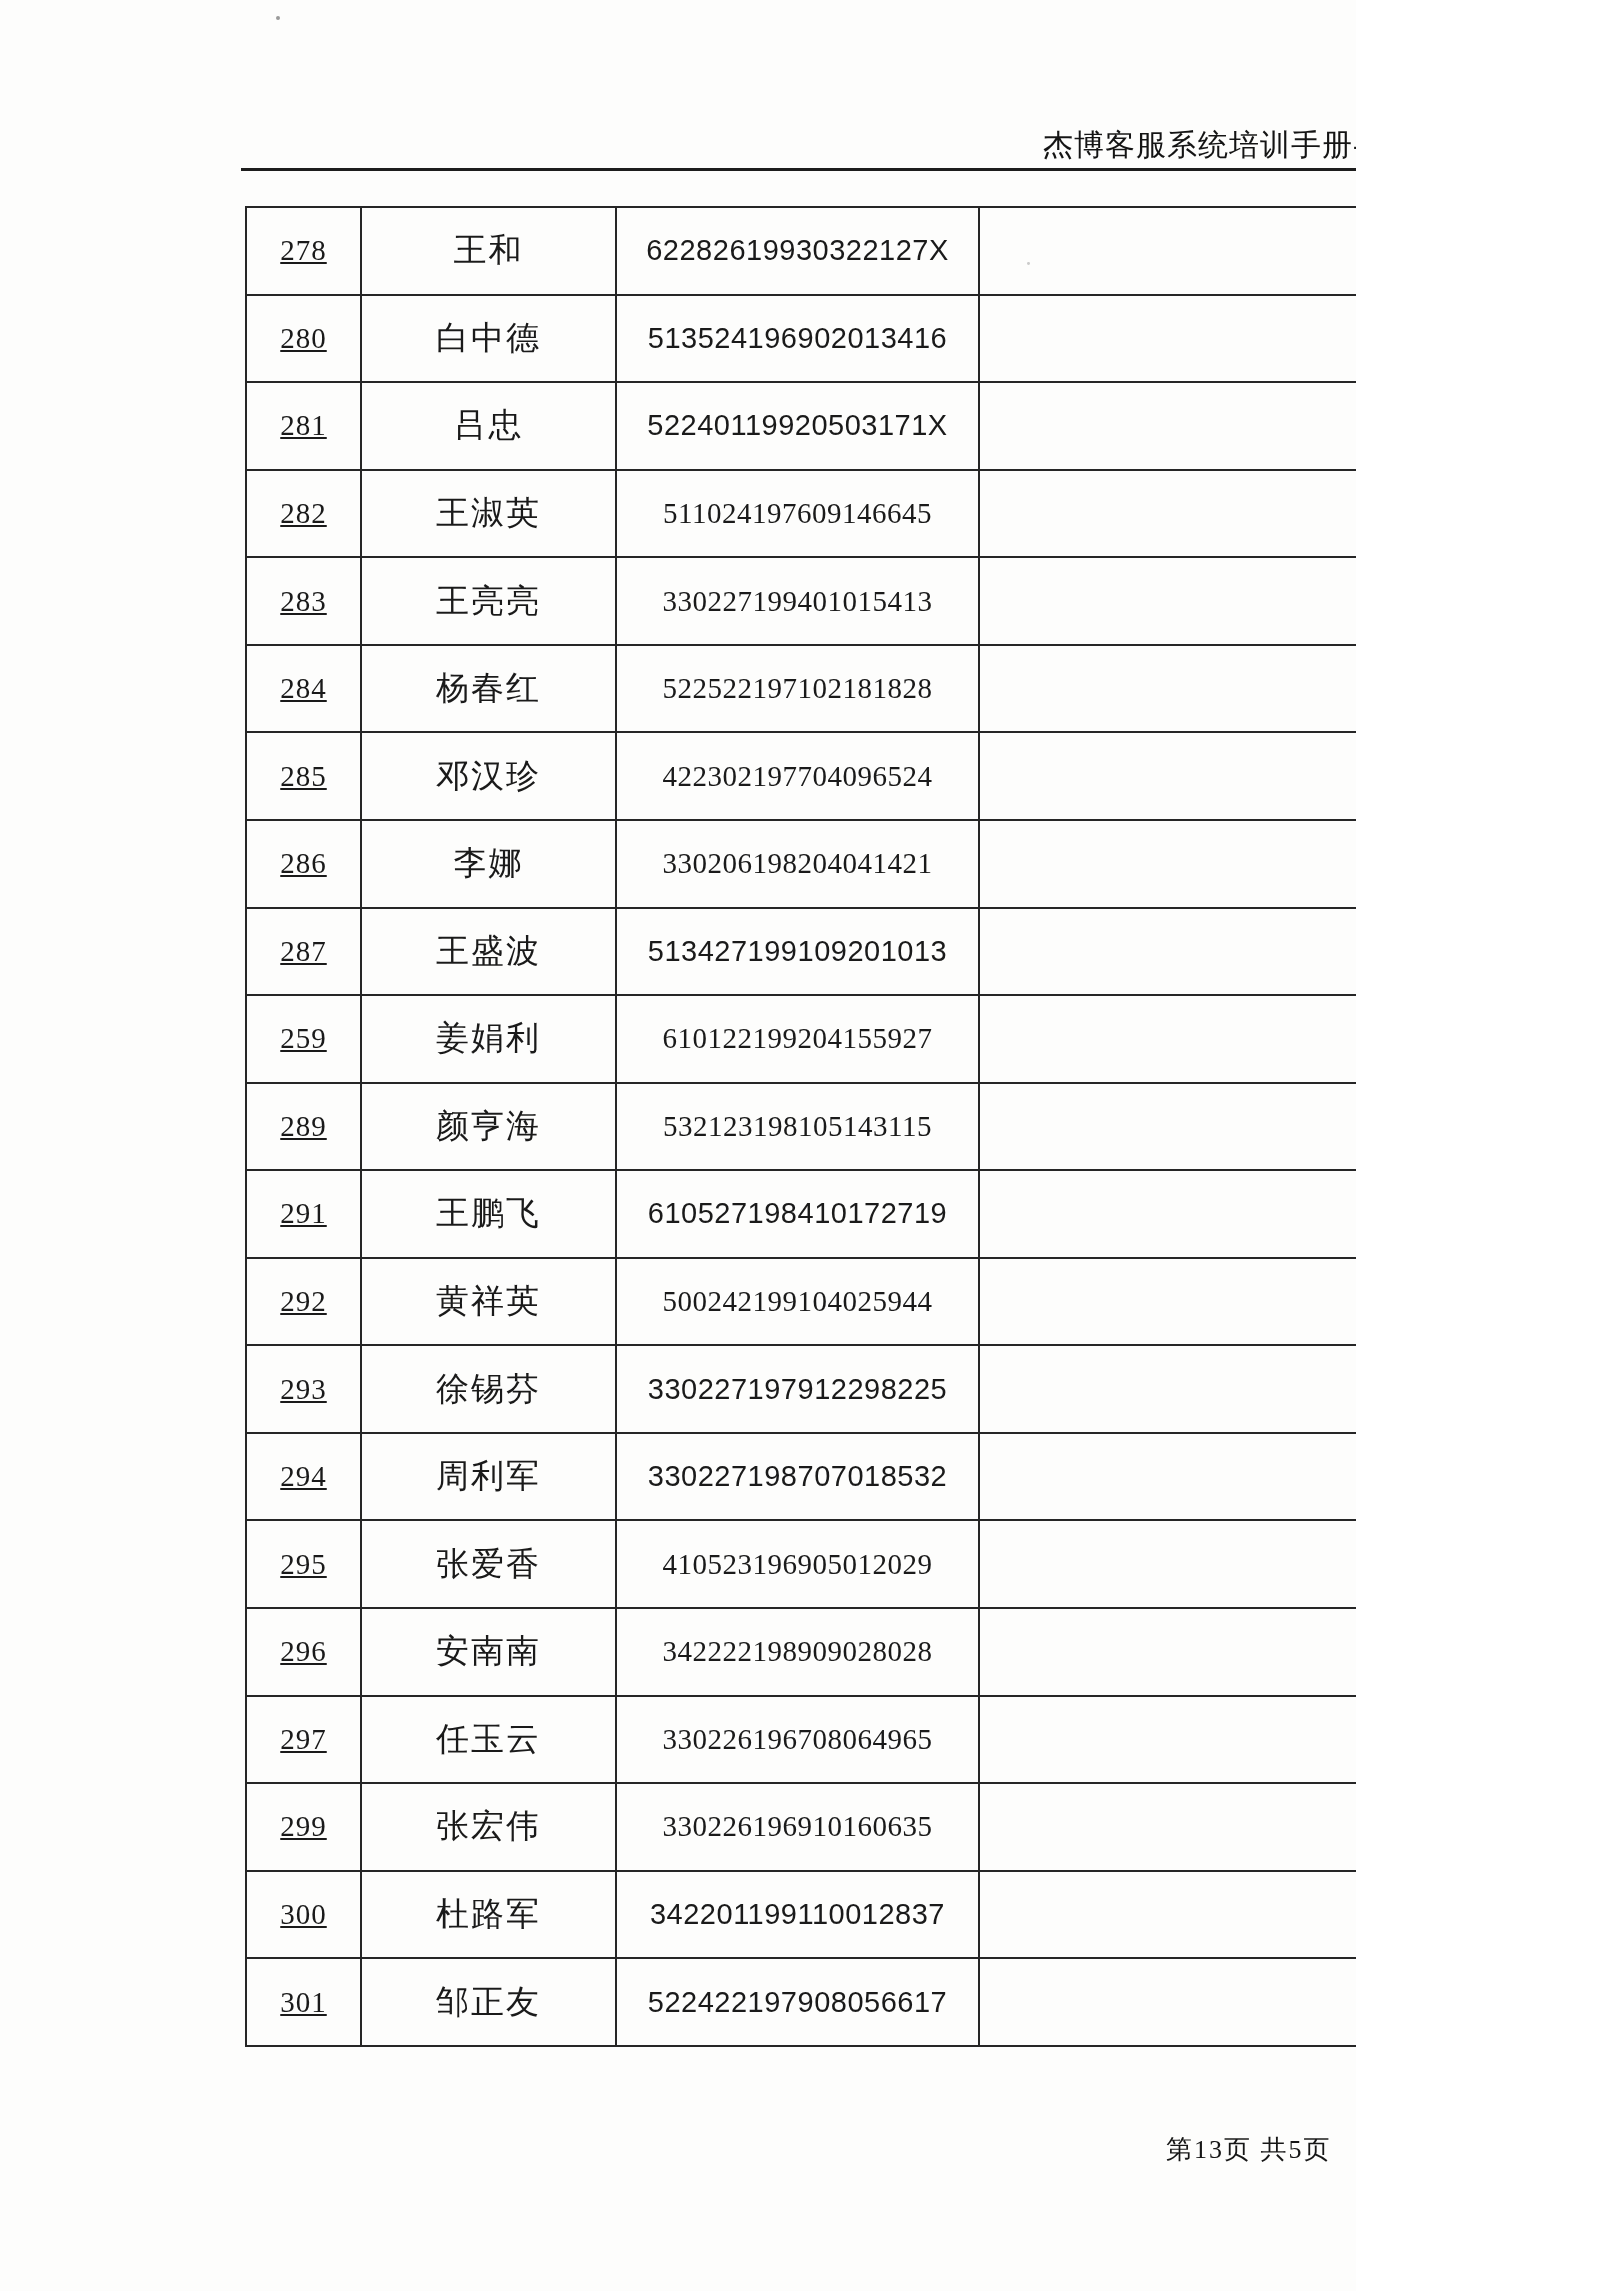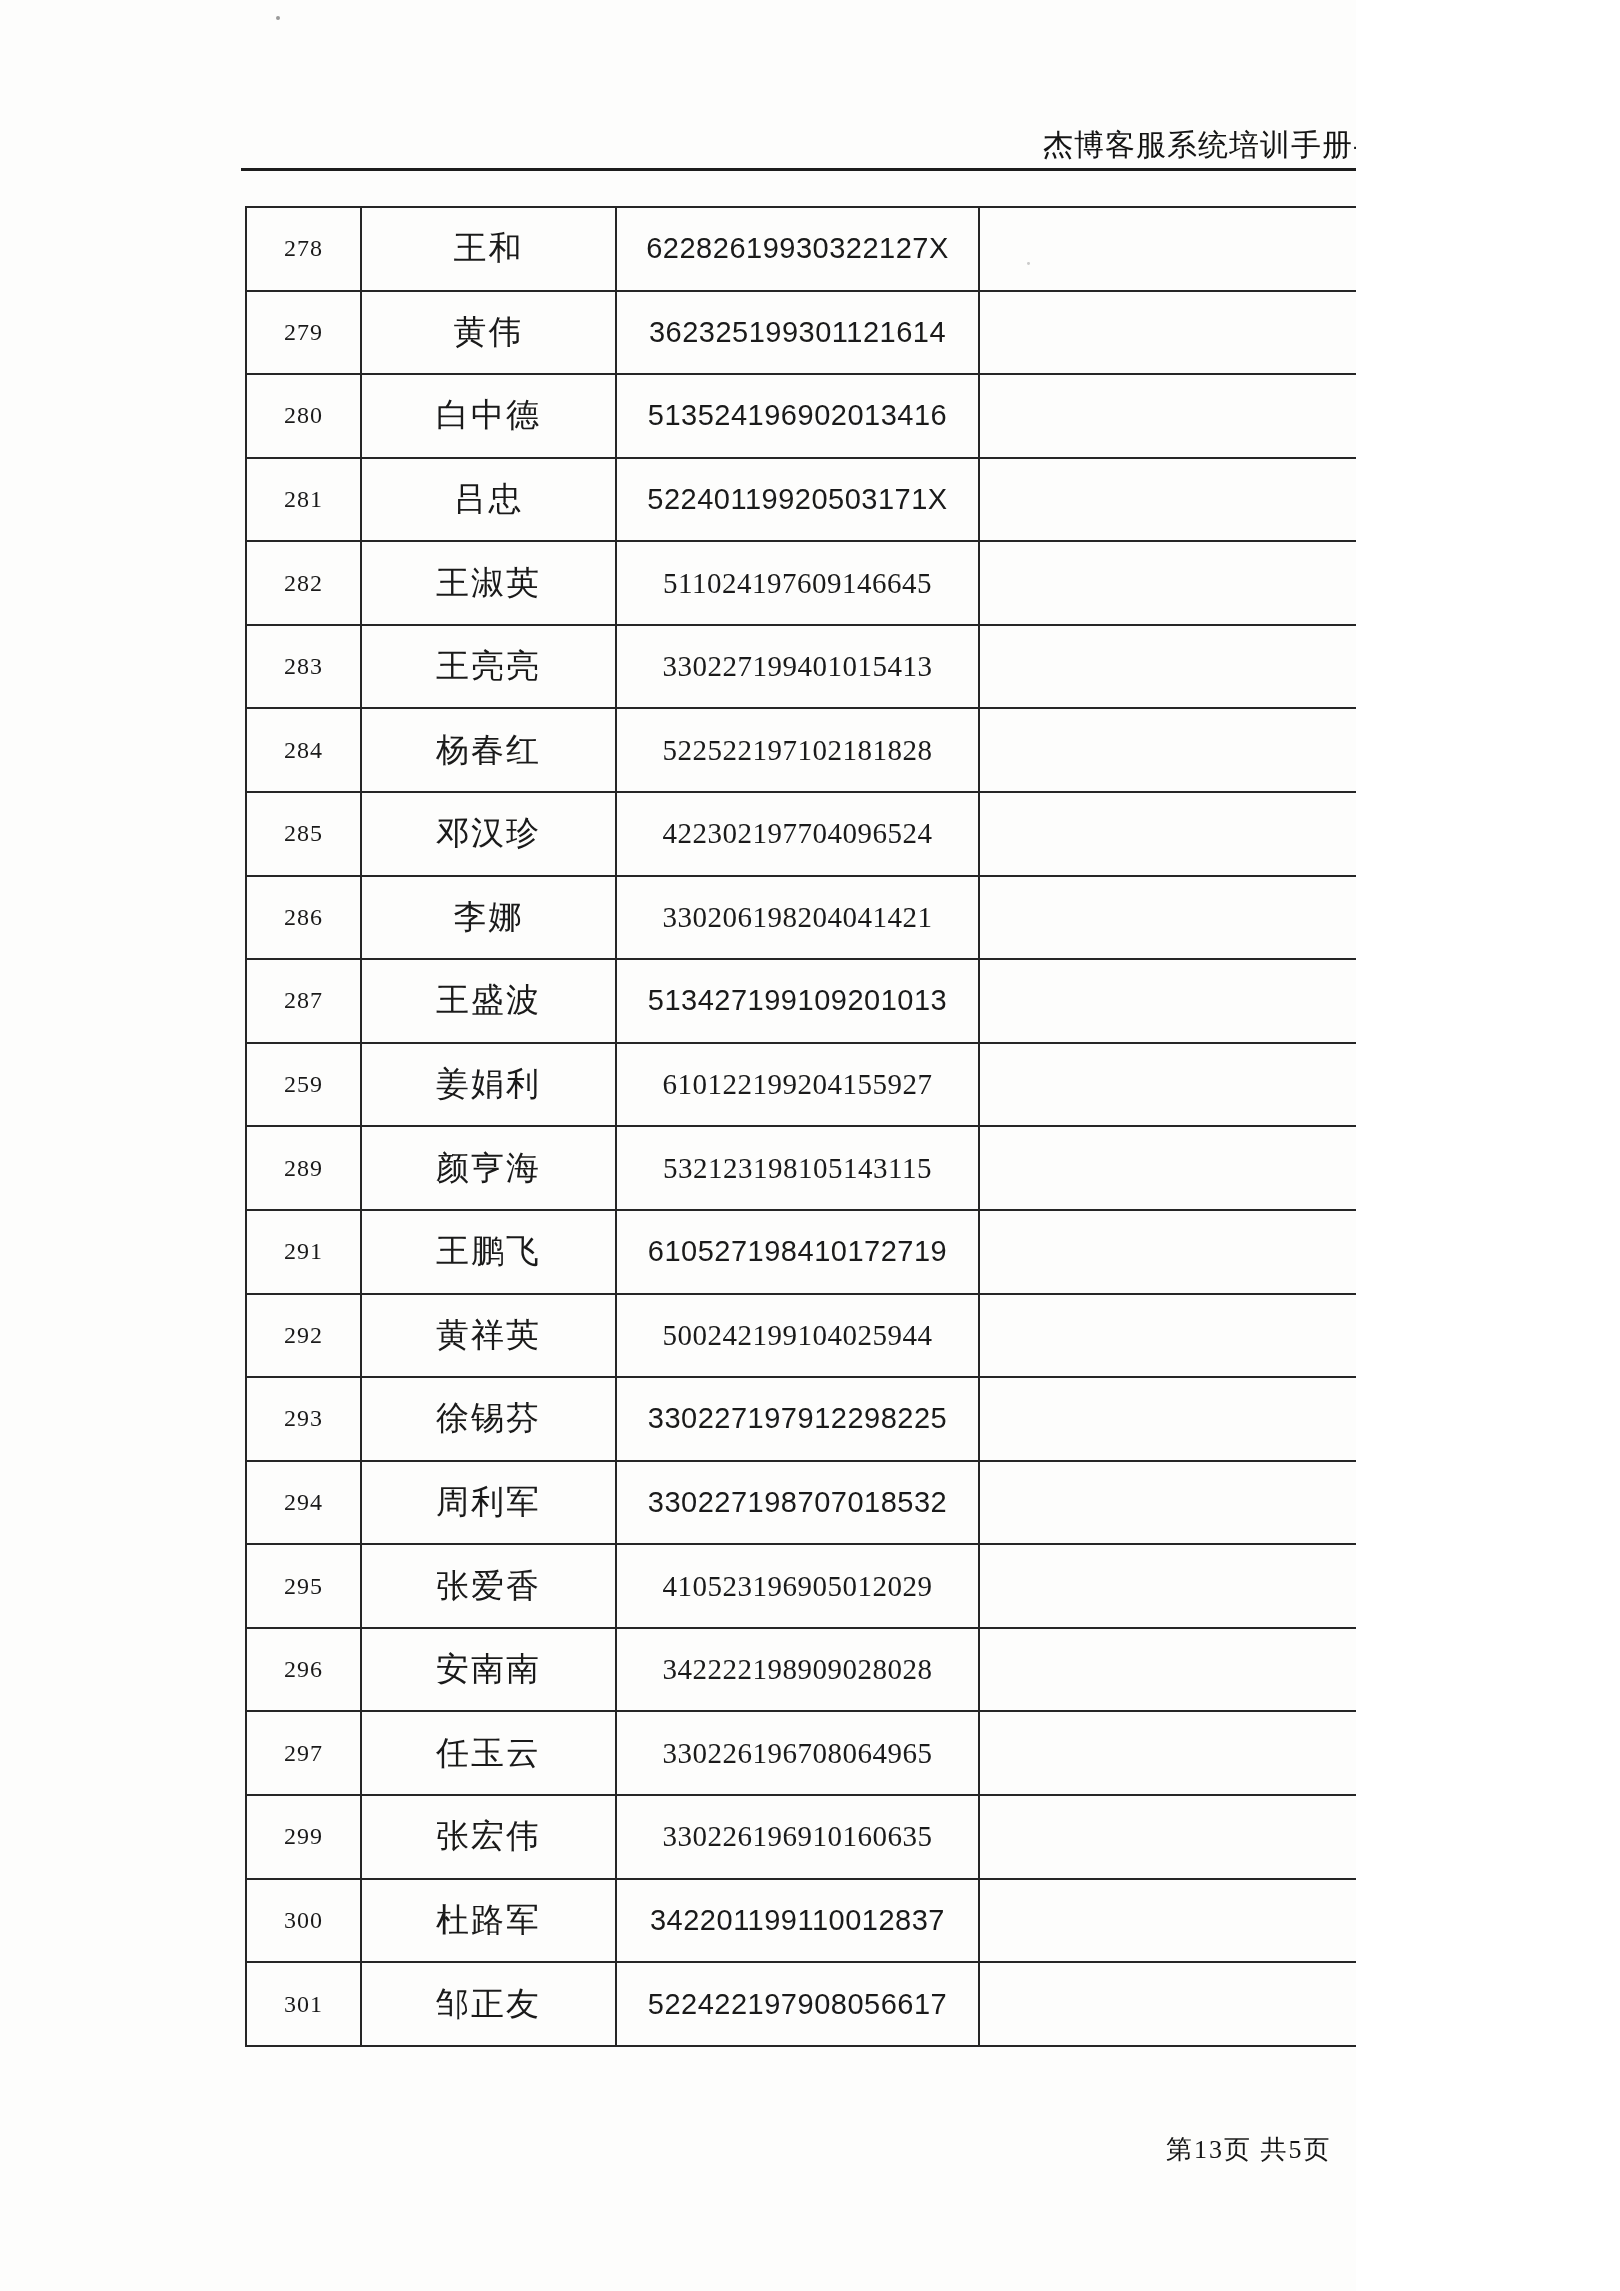--- a/index.html
+++ b/index.html
@@ -36,22 +36,23 @@
   table.roster td{
     border:2px solid #262626;
     text-align:center;
     vertical-align:middle;
     padding:0;
     overflow:hidden;
     white-space:nowrap;
   }
   td.c-no{
     font-family:"Liberation Serif","DejaVu Serif",serif;
-    font-size:24px;
+    font-size:29px;
     letter-spacing:1px;
+    text-decoration:underline;
   }
   td.c-name{
     font-family:"Liberation Serif","DejaVu Serif",serif;
     font-size:33px;
     letter-spacing:2px;
     margin-left:28px;
   }
   td.c-id{letter-spacing:0.5px;}
   td.c-id.sans{
     font-family:"Liberation Sans","DejaVu Sans",sans-serif;
@@ -96,26 +97,20 @@
       <col style="width:416px">
     </colgroup>
     <tbody>
         <tr>
           <td class="c-no">278</td>
           <td class="c-name">王和</td>
           <td class="c-id sans">62282619930322127X</td>
           <td class="c-blank"></td>
         </tr>
         <tr>
-          <td class="c-no">279</td>
-          <td class="c-name">黄伟</td>
-          <td class="c-id sans">362325199301121614</td>
-          <td class="c-blank"></td>
-        </tr>
-        <tr>
           <td class="c-no">280</td>
           <td class="c-name">白中德</td>
           <td class="c-id sans">513524196902013416</td>
           <td class="c-blank"></td>
         </tr>
         <tr>
           <td class="c-no">281</td>
           <td class="c-name">吕忠</td>
           <td class="c-id sans">52240119920503171X</td>
           <td class="c-blank"></td>

